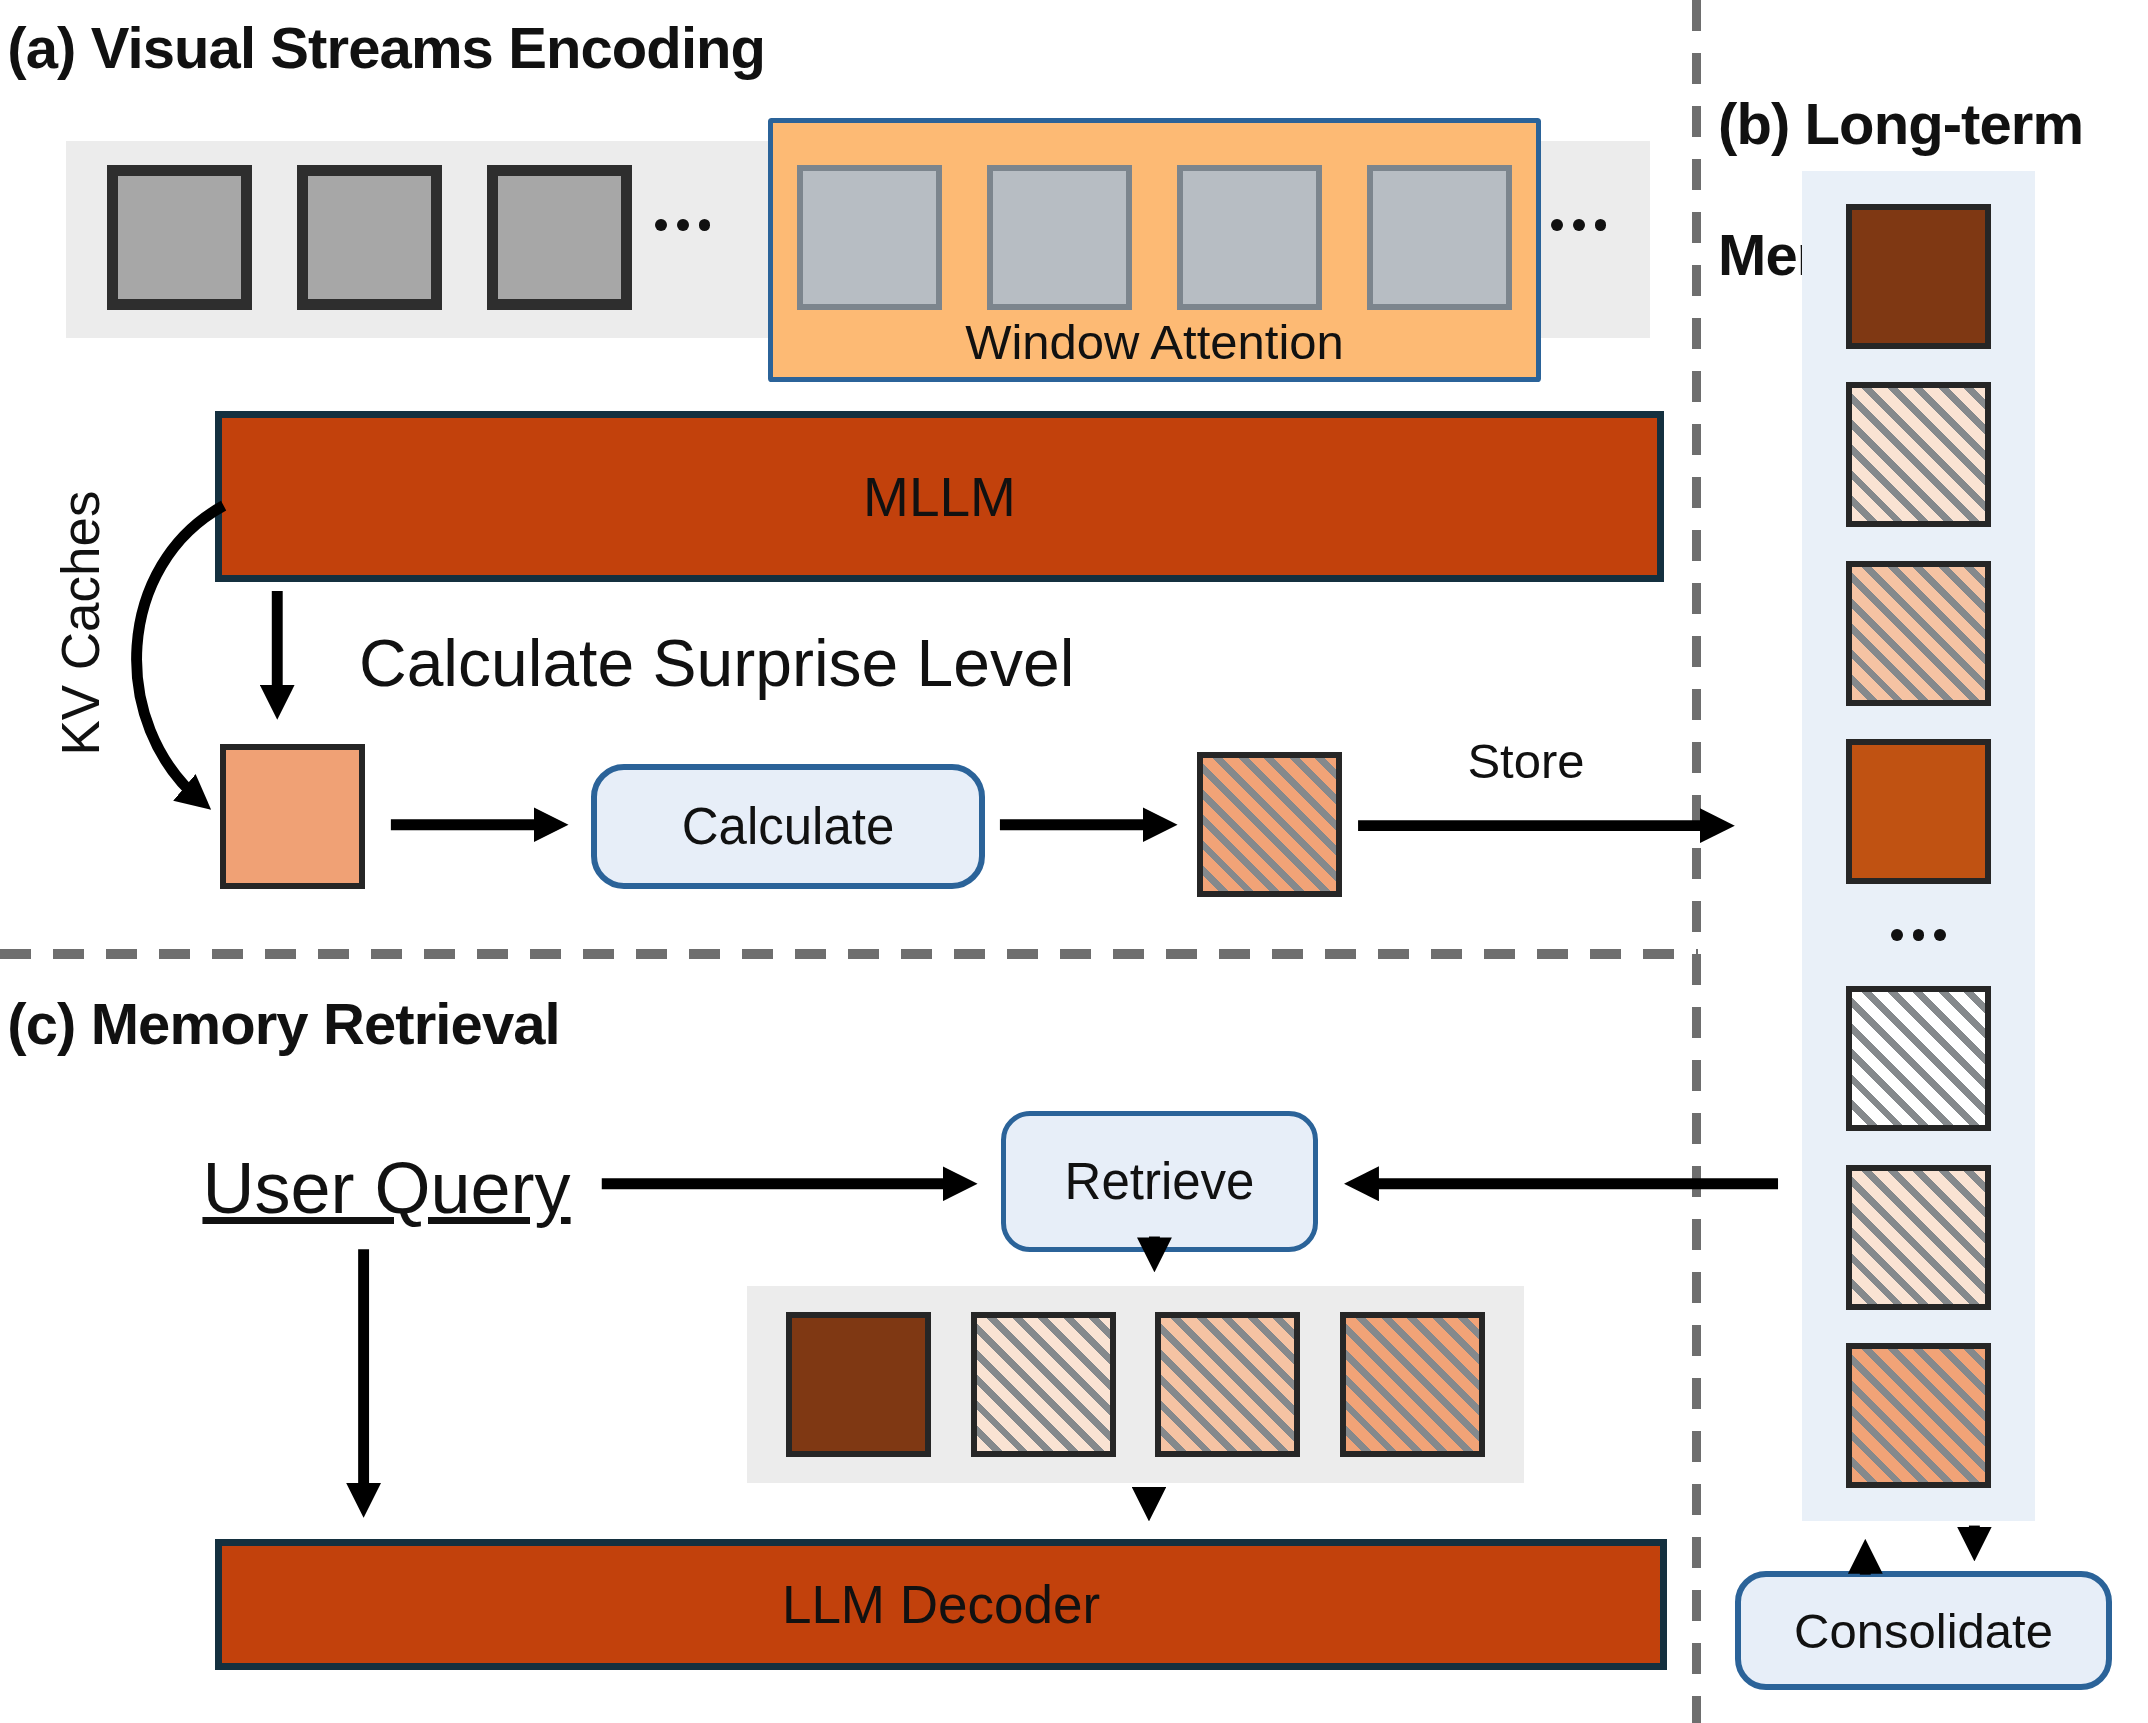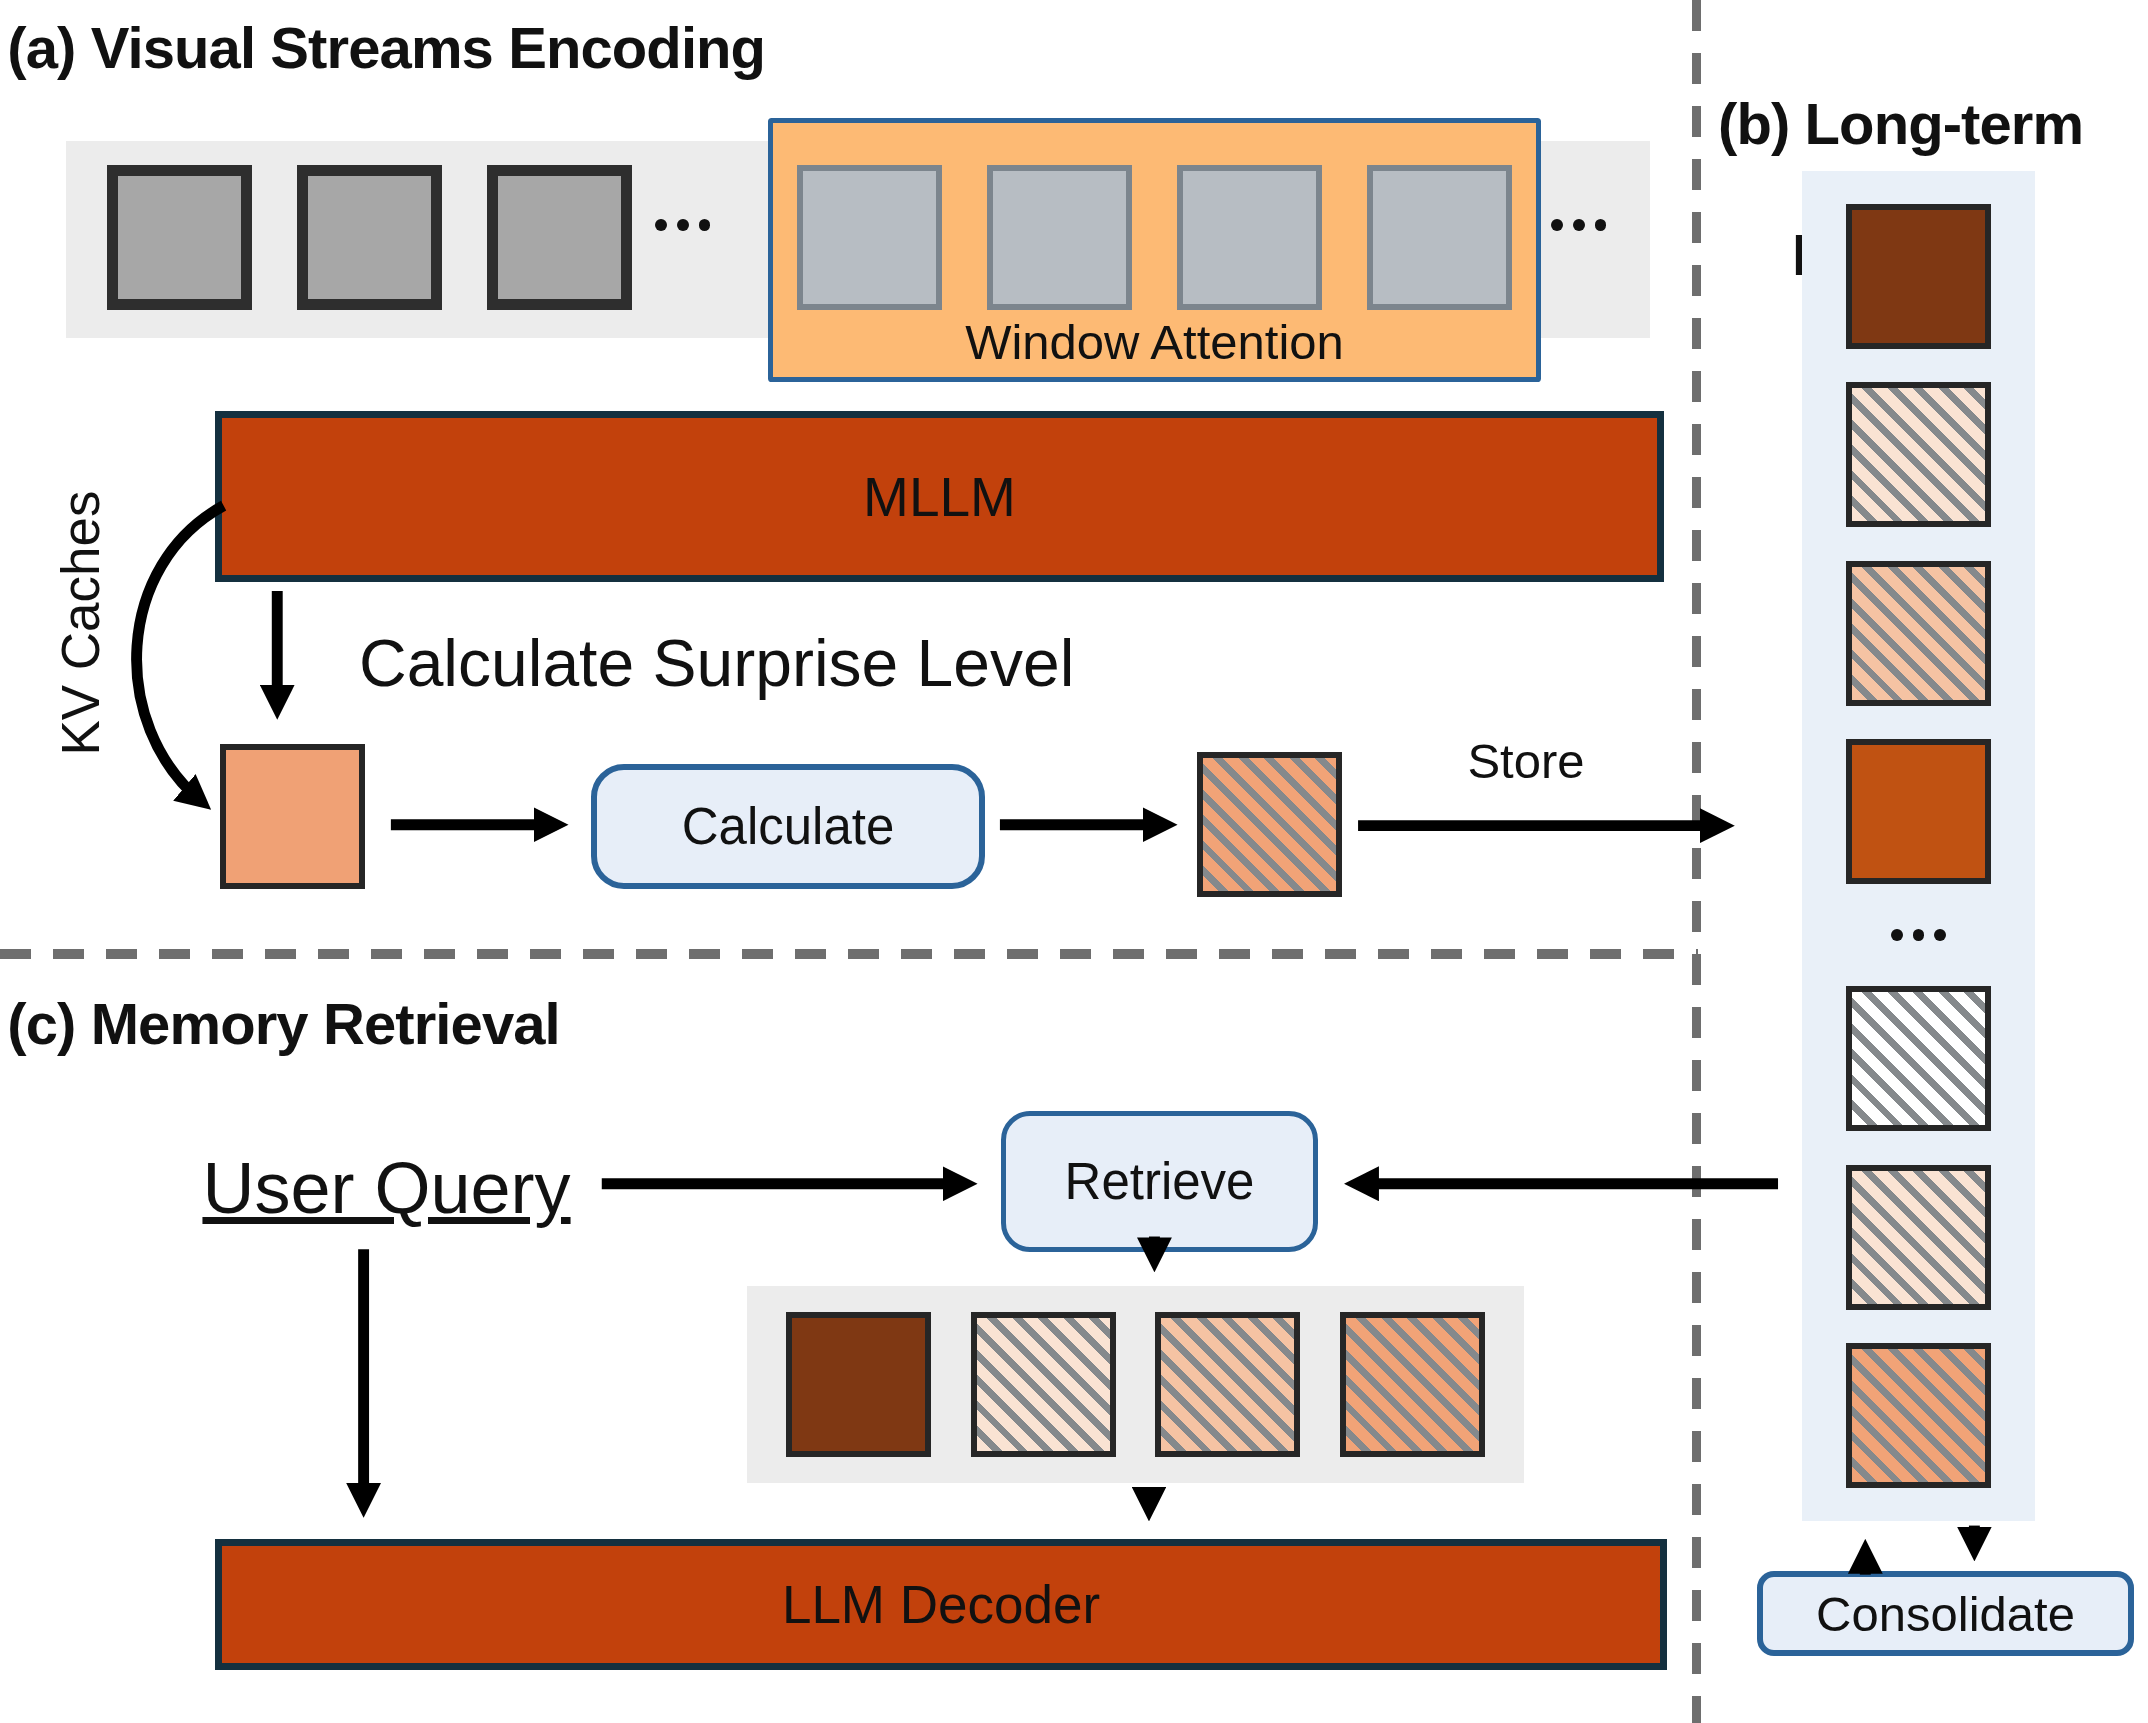--- a/index.html
+++ b/index.html
@@ -10,21 +10,21 @@
     --stripe-gray:#85898C; --brown:#7F3813; --orange:#C05212; --peach:#F1A377;
     --working-orange:#F0A175; --light-peach:#F5C3A3; --cream:#FAE3D3; --white:#FFFFFF;
     --dash-gray:#6E6E6E; --arrow-black:#000000;
   }
   html,body{margin:0;padding:0;background:#888;}
   .canvas{
     position:relative; width:2148px; height:1724px; background:var(--canvas-bg);
     font-family:"Liberation Sans", sans-serif; color:var(--text); overflow:hidden;
   }
   .abs{position:absolute;}
-  .title{font-weight:700; font-size:58px; letter-spacing:-0.9px; white-space:pre-line; line-height:1.13;text-align:center;}
+  .title{font-weight:700; font-size:58px; letter-spacing:-0.9px; white-space:pre-line; line-height:1.13;}
   .label{white-space:nowrap;}
   .center{display:flex; align-items:center; justify-content:center; text-align:center;}
 
   .band{background:var(--band-bg);}
   .panel{background:var(--panel-bg);}
   .graypanel{background:var(--band-bg);}
 
   .token{width:145px; height:145px; box-sizing:border-box; border:6.4px solid var(--token-border); flex:0 0 auto;}
   .token--gray-frame{border:11px solid var(--frame-gray-border); background:var(--frame-gray-fill);}
   .token--window-frame{border:6.4px solid var(--window-frame-border); background:var(--window-frame-fill);}
@@ -124,21 +124,21 @@
       <div class="token token--dots">
         <div class="dot"></div>
         <div class="dot"></div>
         <div class="dot"></div>
       </div>
       <div class="token token--white-hatch"></div>
       <div class="token token--cream-hatch"></div>
       <div class="token token--peach-hatch"></div>
     </div>
 
-  <div class="abs node" style="left:1735px; top:1571px; width:377px; height:85px; border-radius:17px; font-size:49px;margin-left:22px;">
+  <div class="abs node" style="left:1735px; top:1571px; width:377px; height:119px; border-radius:31px; font-size:49px;">
     <span>Consolidate</span>
   </div>
 
   <div class="abs title" style="left:7.3px; top:991px;">(c) Memory Retrieval</div>
 
   <div class="abs label center" style="left:209px; top:1147px; width:355px; font-size:72px;text-decoration:underline;">User Query</div>
 
   <div class="abs node" style="left:1001px; top:1111px; width:317px; height:141px; border-radius:29px; border-width:5.5px; font-size:51px;">
     <span>Retrieve</span>
   </div>

